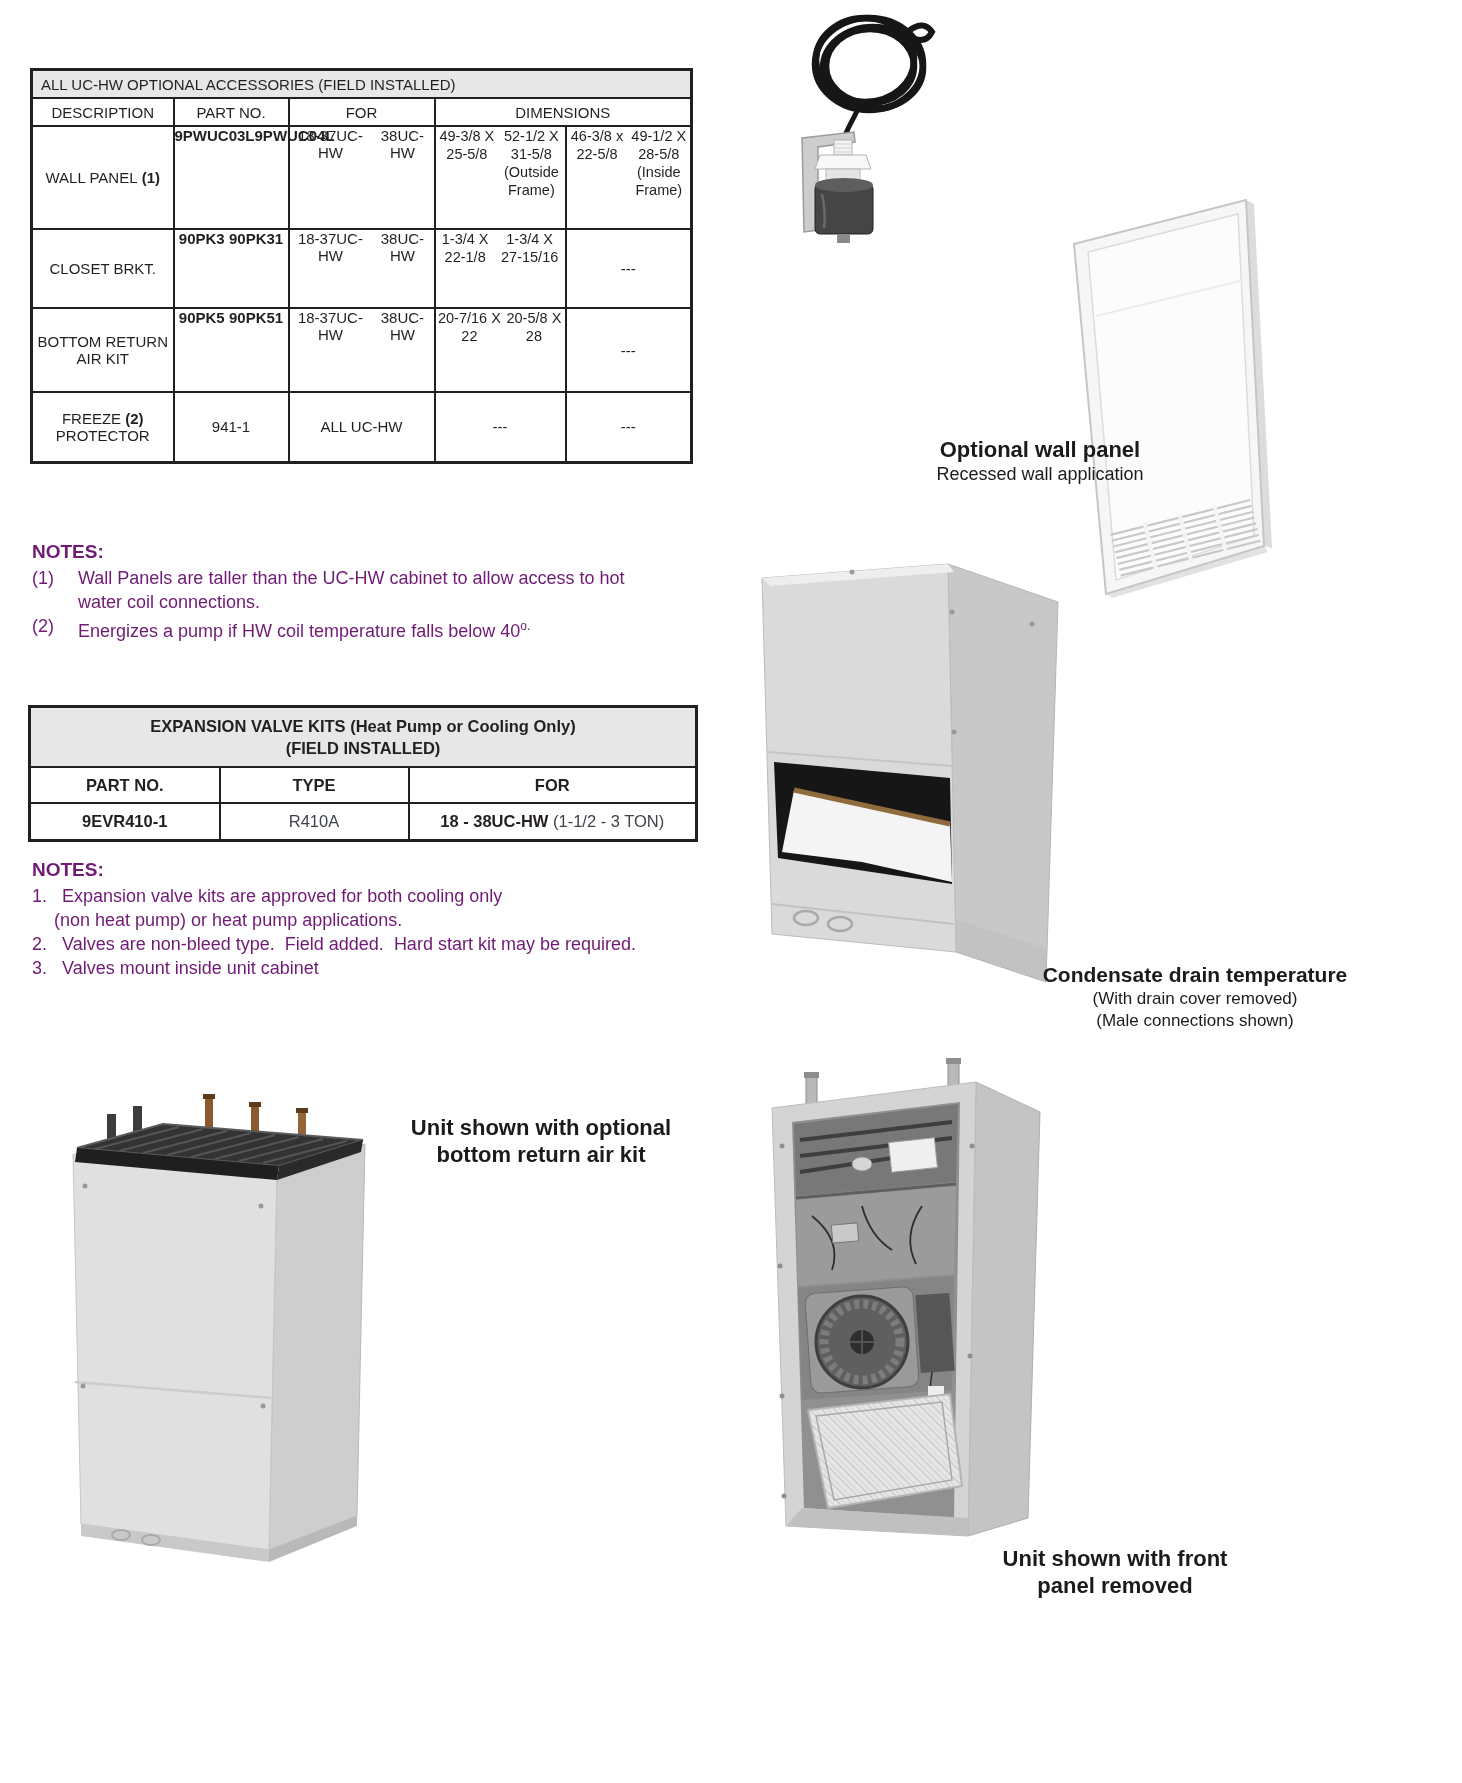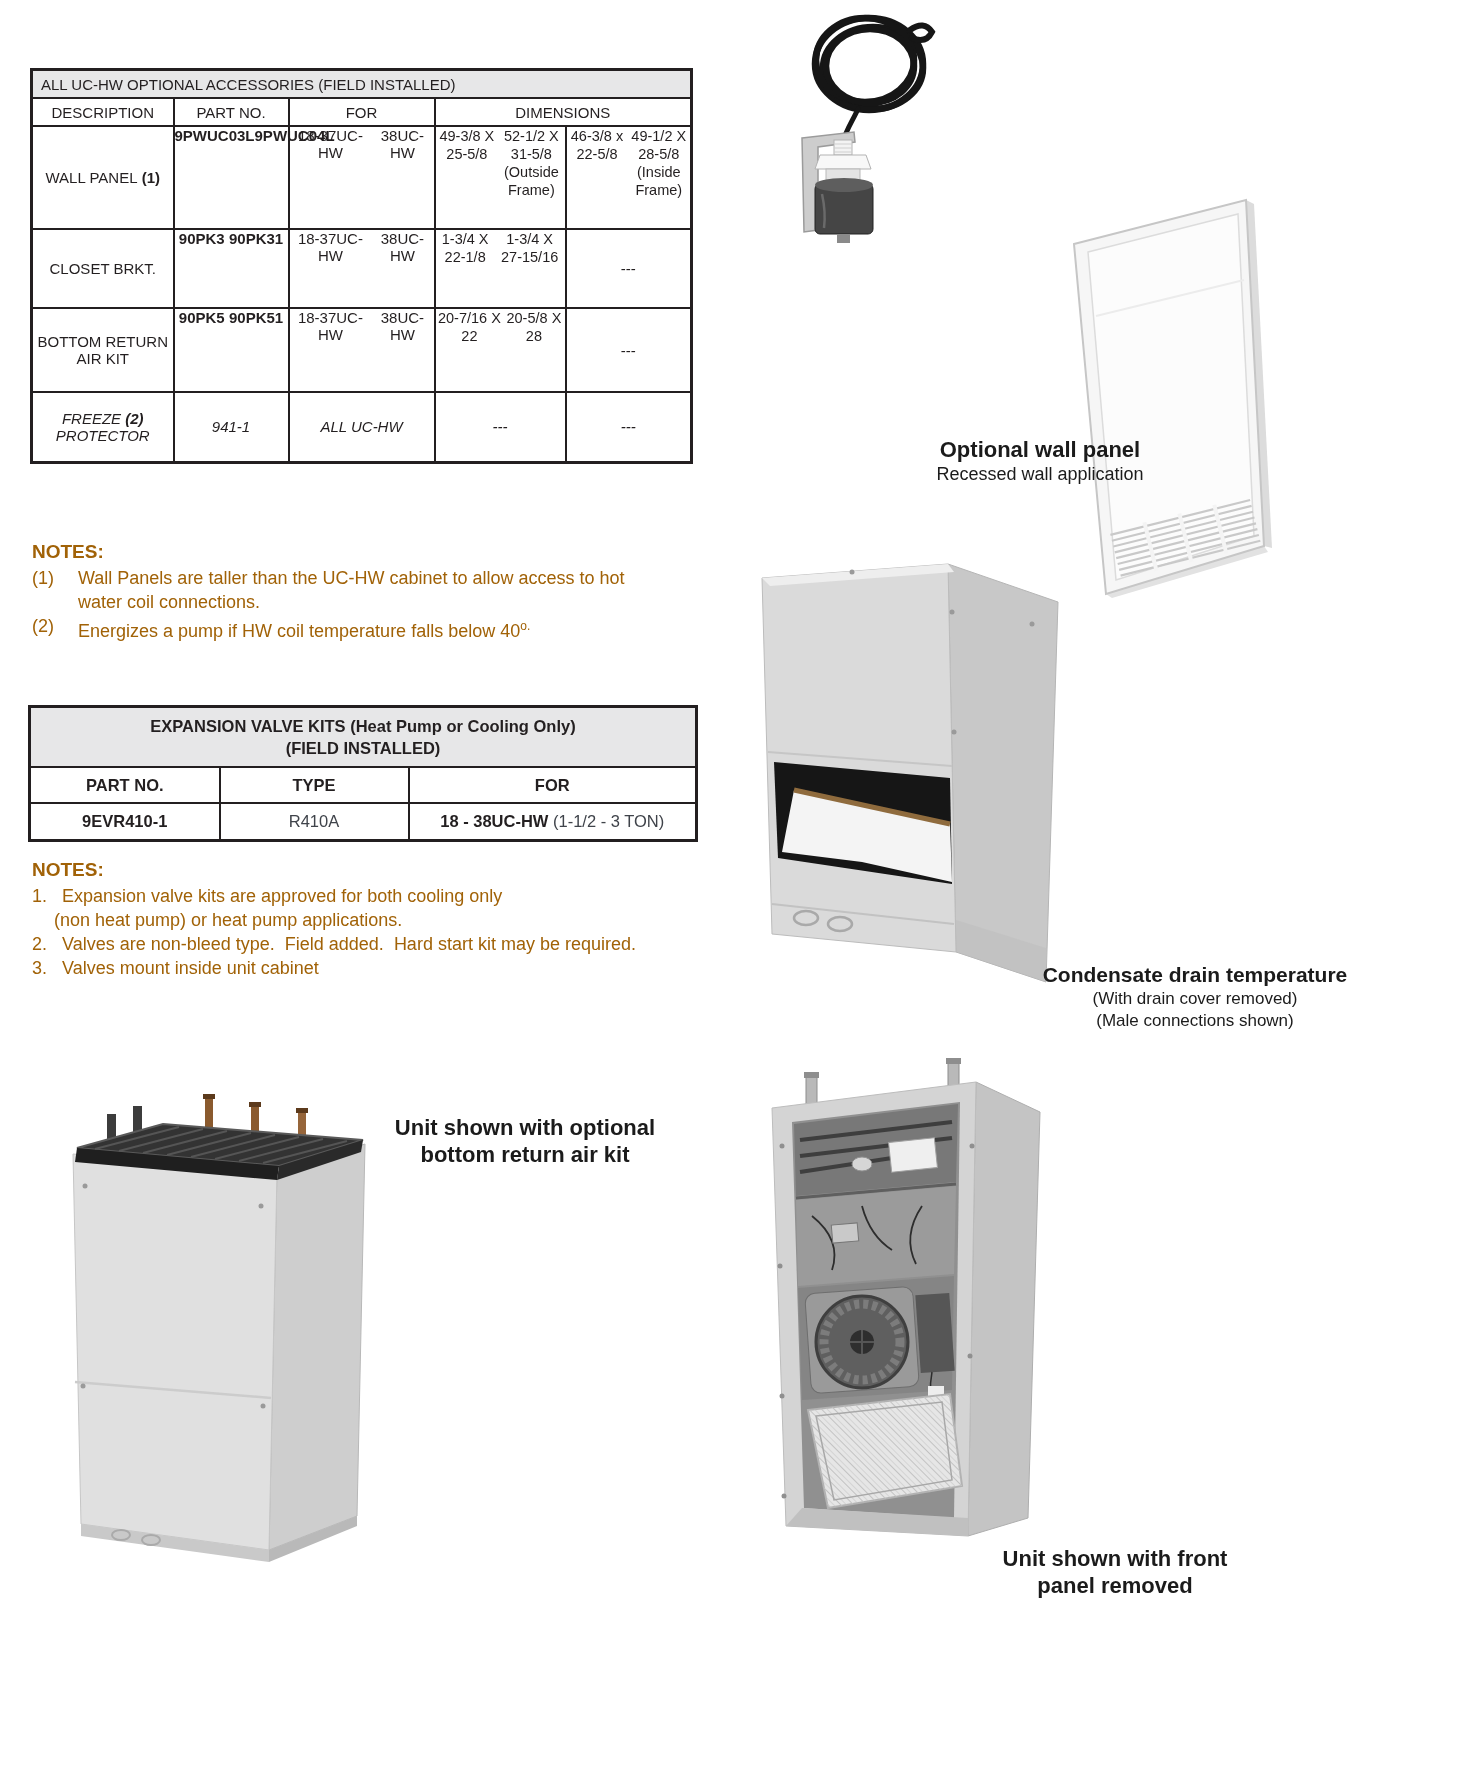--- a/index.html
+++ b/index.html
@@ -11,33 +11,33 @@
   table{border-collapse:collapse;table-layout:fixed;}
   .acc-table{width:660px;border:3px solid #231f20;}
   .acc-table td,.acc-table th{border:2px solid #231f20;text-align:center;vertical-align:middle;
         padding:0;font-size:15px;font-weight:normal;}
   .tbl-title{background:#e7e7e8;text-align:left !important;font-weight:bold;font-size:15px;
         padding:4px 8px !important;height:18px;}
   .hd{font-weight:bold;font-size:15.5px;height:26px;}
   .b{font-weight:bold;}
   .stack{display:flex;flex-direction:row;justify-content:space-evenly;height:100%;text-align:center;}
   .r-wall{height:101px;} .r-closet{height:77px;} .r-bra{height:82px;}
-  .r-cos{height:71px;} .r-frz{height:70px;font-style:italic;}
+  .r-cos{height:71px;} .r-frz{height:70px;}
   .dim{font-size:14.5px;line-height:18px;}
 
   .exp-table{width:667px;border:3px solid #231f20;padding-left:43px;}
   .exp-table td{border:2px solid #231f20;text-align:center;vertical-align:middle;
         padding:0;font-size:16.5px;}
   .exp-title{background:#e7e7e8;font-weight:bold;font-size:16.5px;line-height:22px;height:58px;}
   .exp-hd{font-weight:bold;font-size:17px;height:34px;}
   .exp-row{height:37px;}
   .muted{color:#3f434a;}
 
   
-  .notes{font-size:18px;line-height:24px;color:#a16207;}
+  .notes{font-size:18px;line-height:24px;color:#701a75;}
   .notes .nh{font-weight:bold;font-size:19px;margin-bottom:2px;}
   .nrow{display:flex;}
   .nnum1{width:46px;flex:none;}
   .nnum2{width:30px;flex:none;}
   sup{font-size:12px;}
   .pre{white-space:pre-wrap;}
 
   
   .cap{position:absolute;text-align:center;color:#1b1b1b;}
   .cap .big{font-weight:bold;font-size:22px;line-height:27px;}
@@ -340,21 +340,21 @@
       <polygon points="214,464 302,430 302,440 214,476" fill="#b9b9b9"></polygon>
       <ellipse cx="66" cy="449" rx="9" ry="5" fill="none" stroke="#aaaaaa" stroke-width="2"></ellipse>
       <ellipse cx="96" cy="454" rx="9" ry="5" fill="none" stroke="#aaaaaa" stroke-width="2"></ellipse>
       <circle cx="30" cy="100" r="2.5" fill="#9a9a9a"></circle>
         <circle cx="206" cy="120" r="2.5" fill="#9a9a9a"></circle>
       <circle cx="28" cy="300" r="2.5" fill="#9a9a9a"></circle>
         <circle cx="208" cy="320" r="2.5" fill="#9a9a9a"></circle>
     </svg>
   </div>
 
-  <div class="cap" style="left:380px;top:1114px;width:290px;">
+  <div class="cap" style="left:396px;top:1114px;width:290px;">
     <div class="big">Unit shown with optional</div>
     <div class="big">bottom return air kit</div>
   </div>
 
   <div class="abs" style="left:742px;top:1056px;width:318px;height:488px;">
     <svg width="318" height="488" viewBox="0 0 318 488">
       <defs>
         <pattern id="mesh" width="9" height="9" patternUnits="userSpaceOnUse" patternTransform="rotate(45)">
           <path d="M0,0 H9 M0,4.5 H9" stroke="#c2c2c2" stroke-width="1" fill="none"></path>
         </pattern>

